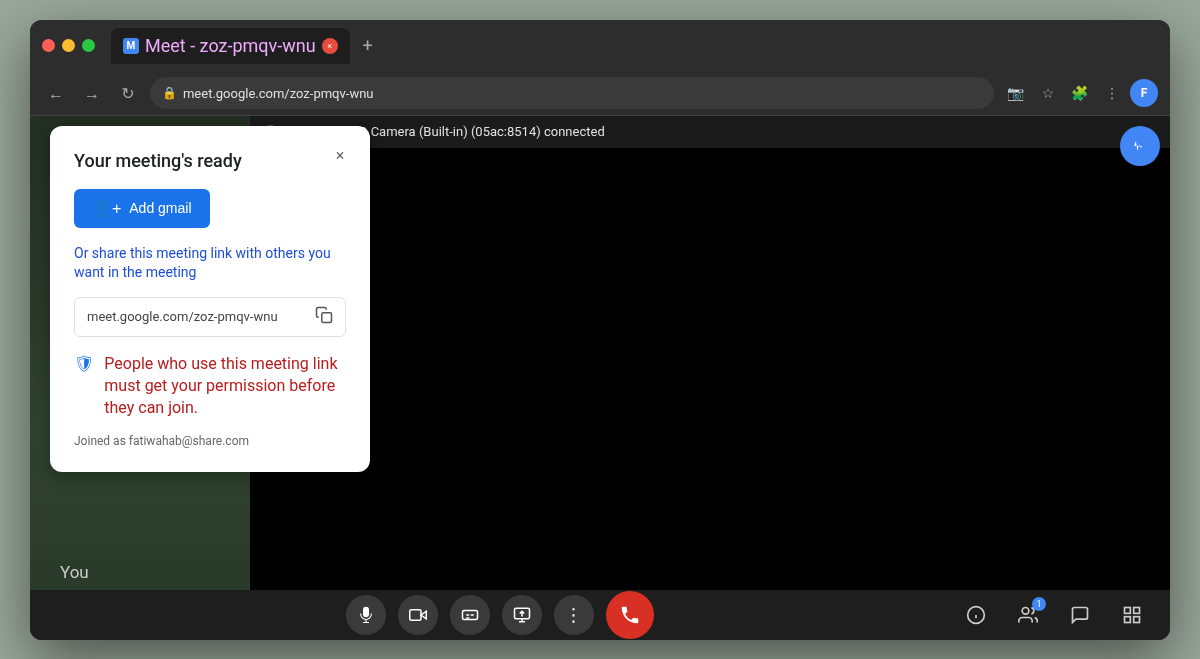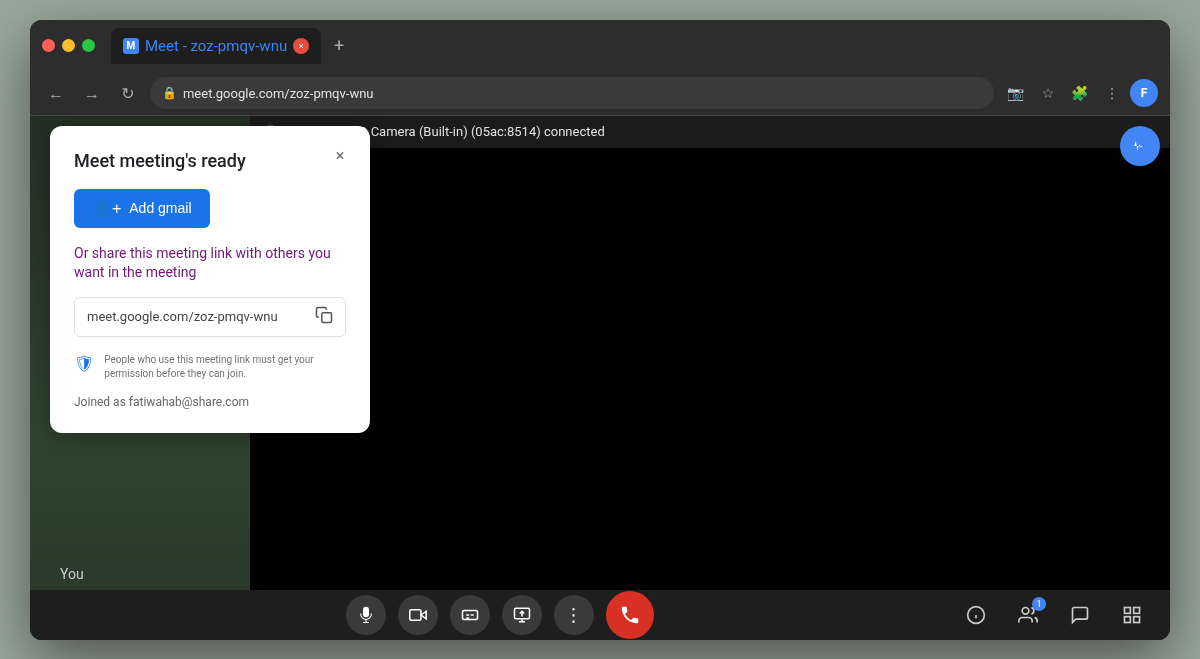--- a/index.html
+++ b/index.html
@@ -77,22 +77,22 @@
       border-radius: 3px;
       display: flex;
       align-items: center;
       justify-content: center;
       font-size: 10px;
       color: white;
       font-weight: bold;
     }
 
     .tab-title {
-      font-size: 15px;
-      color: #3b82f6;
+      font-size: 18px;
+      color: #f0abfc;
       flex: 1;
       white-space: nowrap;
       overflow: hidden;
       text-overflow: ellipsis;
     }
 
     .tab-close {
       width: 16px;
       height: 16px;
       border-radius: 50%;
@@ -249,21 +249,21 @@
       flex: 1;
       background: #000;
     }
 
     
     .you-label {
       position: absolute;
       bottom: 58px;
       left: 30px;
       color: #ccc;
-      font-size: 14px;
+      font-size: 17px;
     }
 
     
     .bottom-bar {
       position: absolute;
       bottom: 0;
       left: 0;
       right: 0;
       height: 50px;
       background: #1e1e1e;
@@ -412,21 +412,21 @@
       gap: 8px;
       margin-bottom: 16px;
     }
 
     .add-others-btn .person-icon {
       font-size: 16px;
     }
 
     .share-text {
       font-size: 14px;
-      color: #701a75;
+      color: #1d4ed8;
       margin-bottom: 14px;
       line-height: 1.4;
     }
 
     .link-box {
       display: flex;
       align-items: center;
       border: 1px solid #e0e0e0;
       border-radius: 6px;
       padding: 8px 12px;
@@ -457,22 +457,22 @@
     }
 
     .shield-icon {
       color: #1a73e8;
       font-size: 16px;
       margin-top: 1px;
       flex-shrink: 0;
     }
 
     .security-text {
-      font-size: 10px;
-      color: #737373;
+      font-size: 16px;
+      color: #b91c1c;
       line-height: 1.4;
     }
 
     .joined-as {
       font-size: 12px;
       color: #666;
     }
 
     
     .left-panel {
@@ -538,21 +538,21 @@
       <div class="video-header">
         <span class="camera-icon-small">🎥</span>
         <span class="camera-label">FaceTime HD Camera (Built-in) (05ac:8514)  connected</span>
       </div>
       <div class="video-body"></div>
     </div>
 
     <div class="popup-overlay">
       <div class="popup">
         <div class="popup-close">×</div>
-        <div class="popup-title">Meet meeting's ready</div>
+        <div class="popup-title">Your meeting's ready</div>
         <button class="add-others-btn">
           <span class="person-icon">👤+</span>
           <span>Add gmail</span>
         </button>
         <p class="share-text">Or share this meeting link with others you want in the meeting</p>
         <div class="link-box">
           <span class="link-text">meet.google.com/zoz-pmqv-wnu</span>
           <button class="copy-btn">
             <svg width="18" height="18" viewBox="0 0 24 24" fill="none" stroke="#555" stroke-width="2">
               <rect x="9" y="9" width="13" height="13" rx="2" ry="2"></rect>

